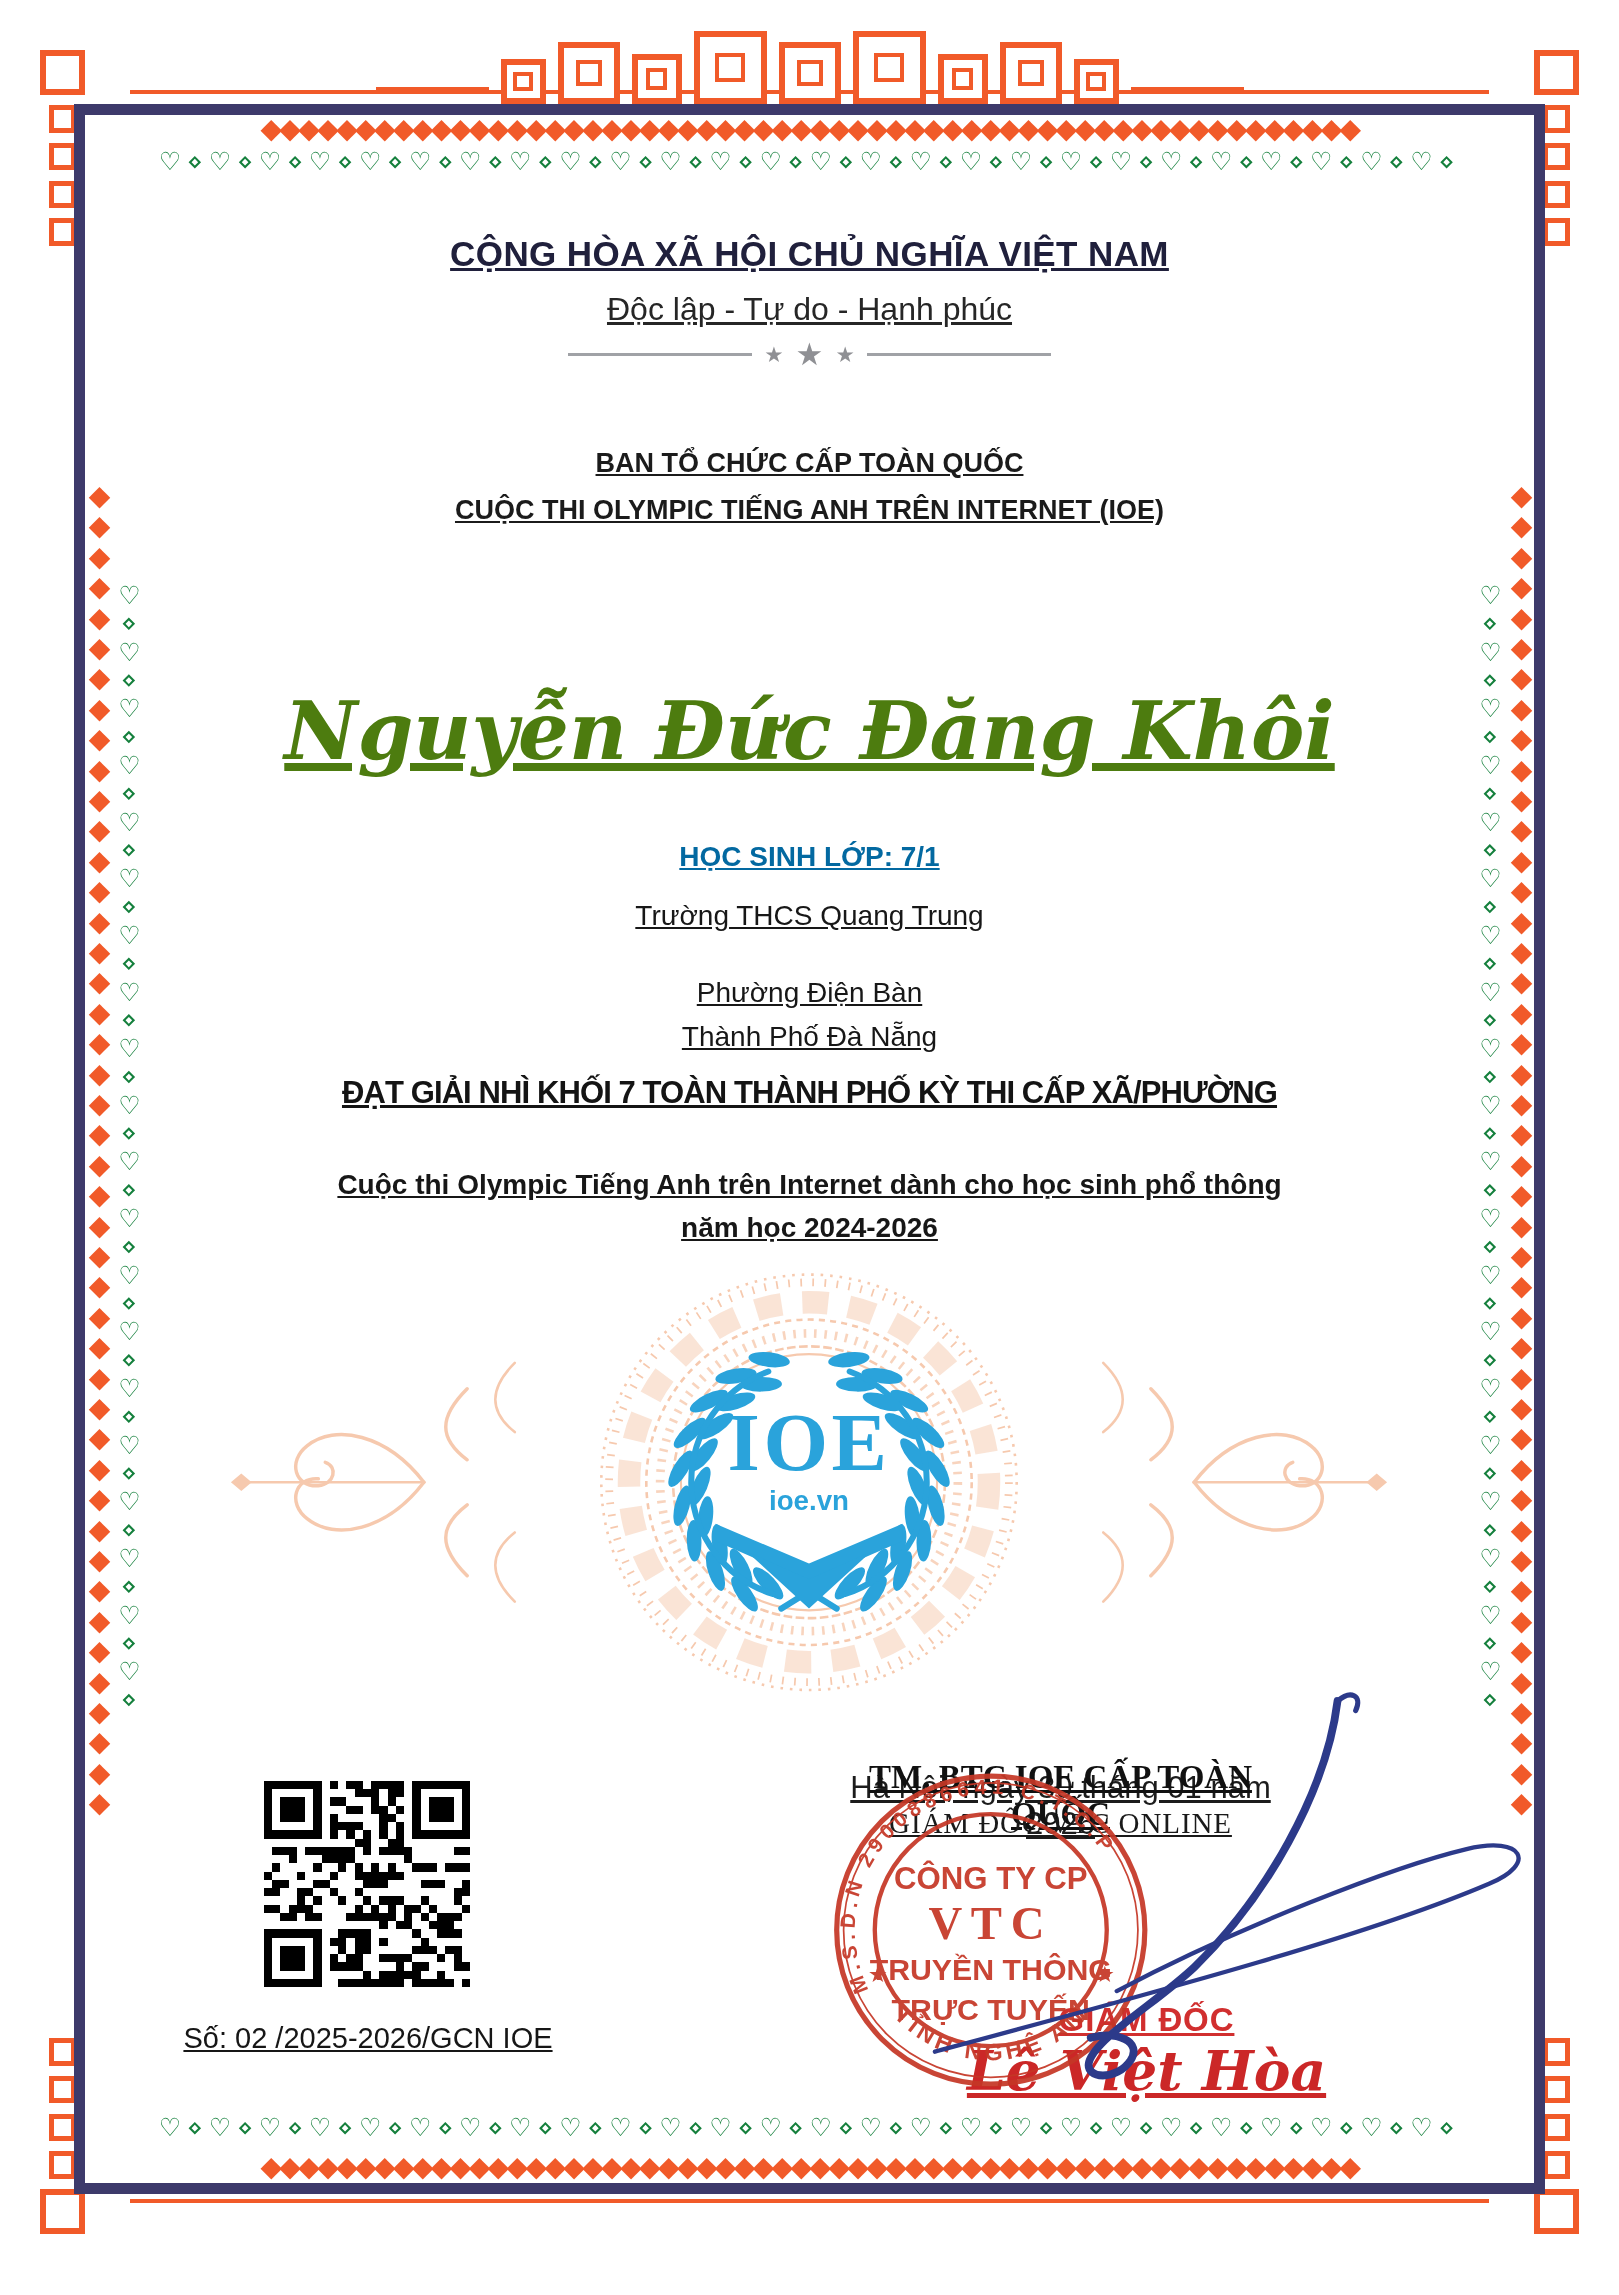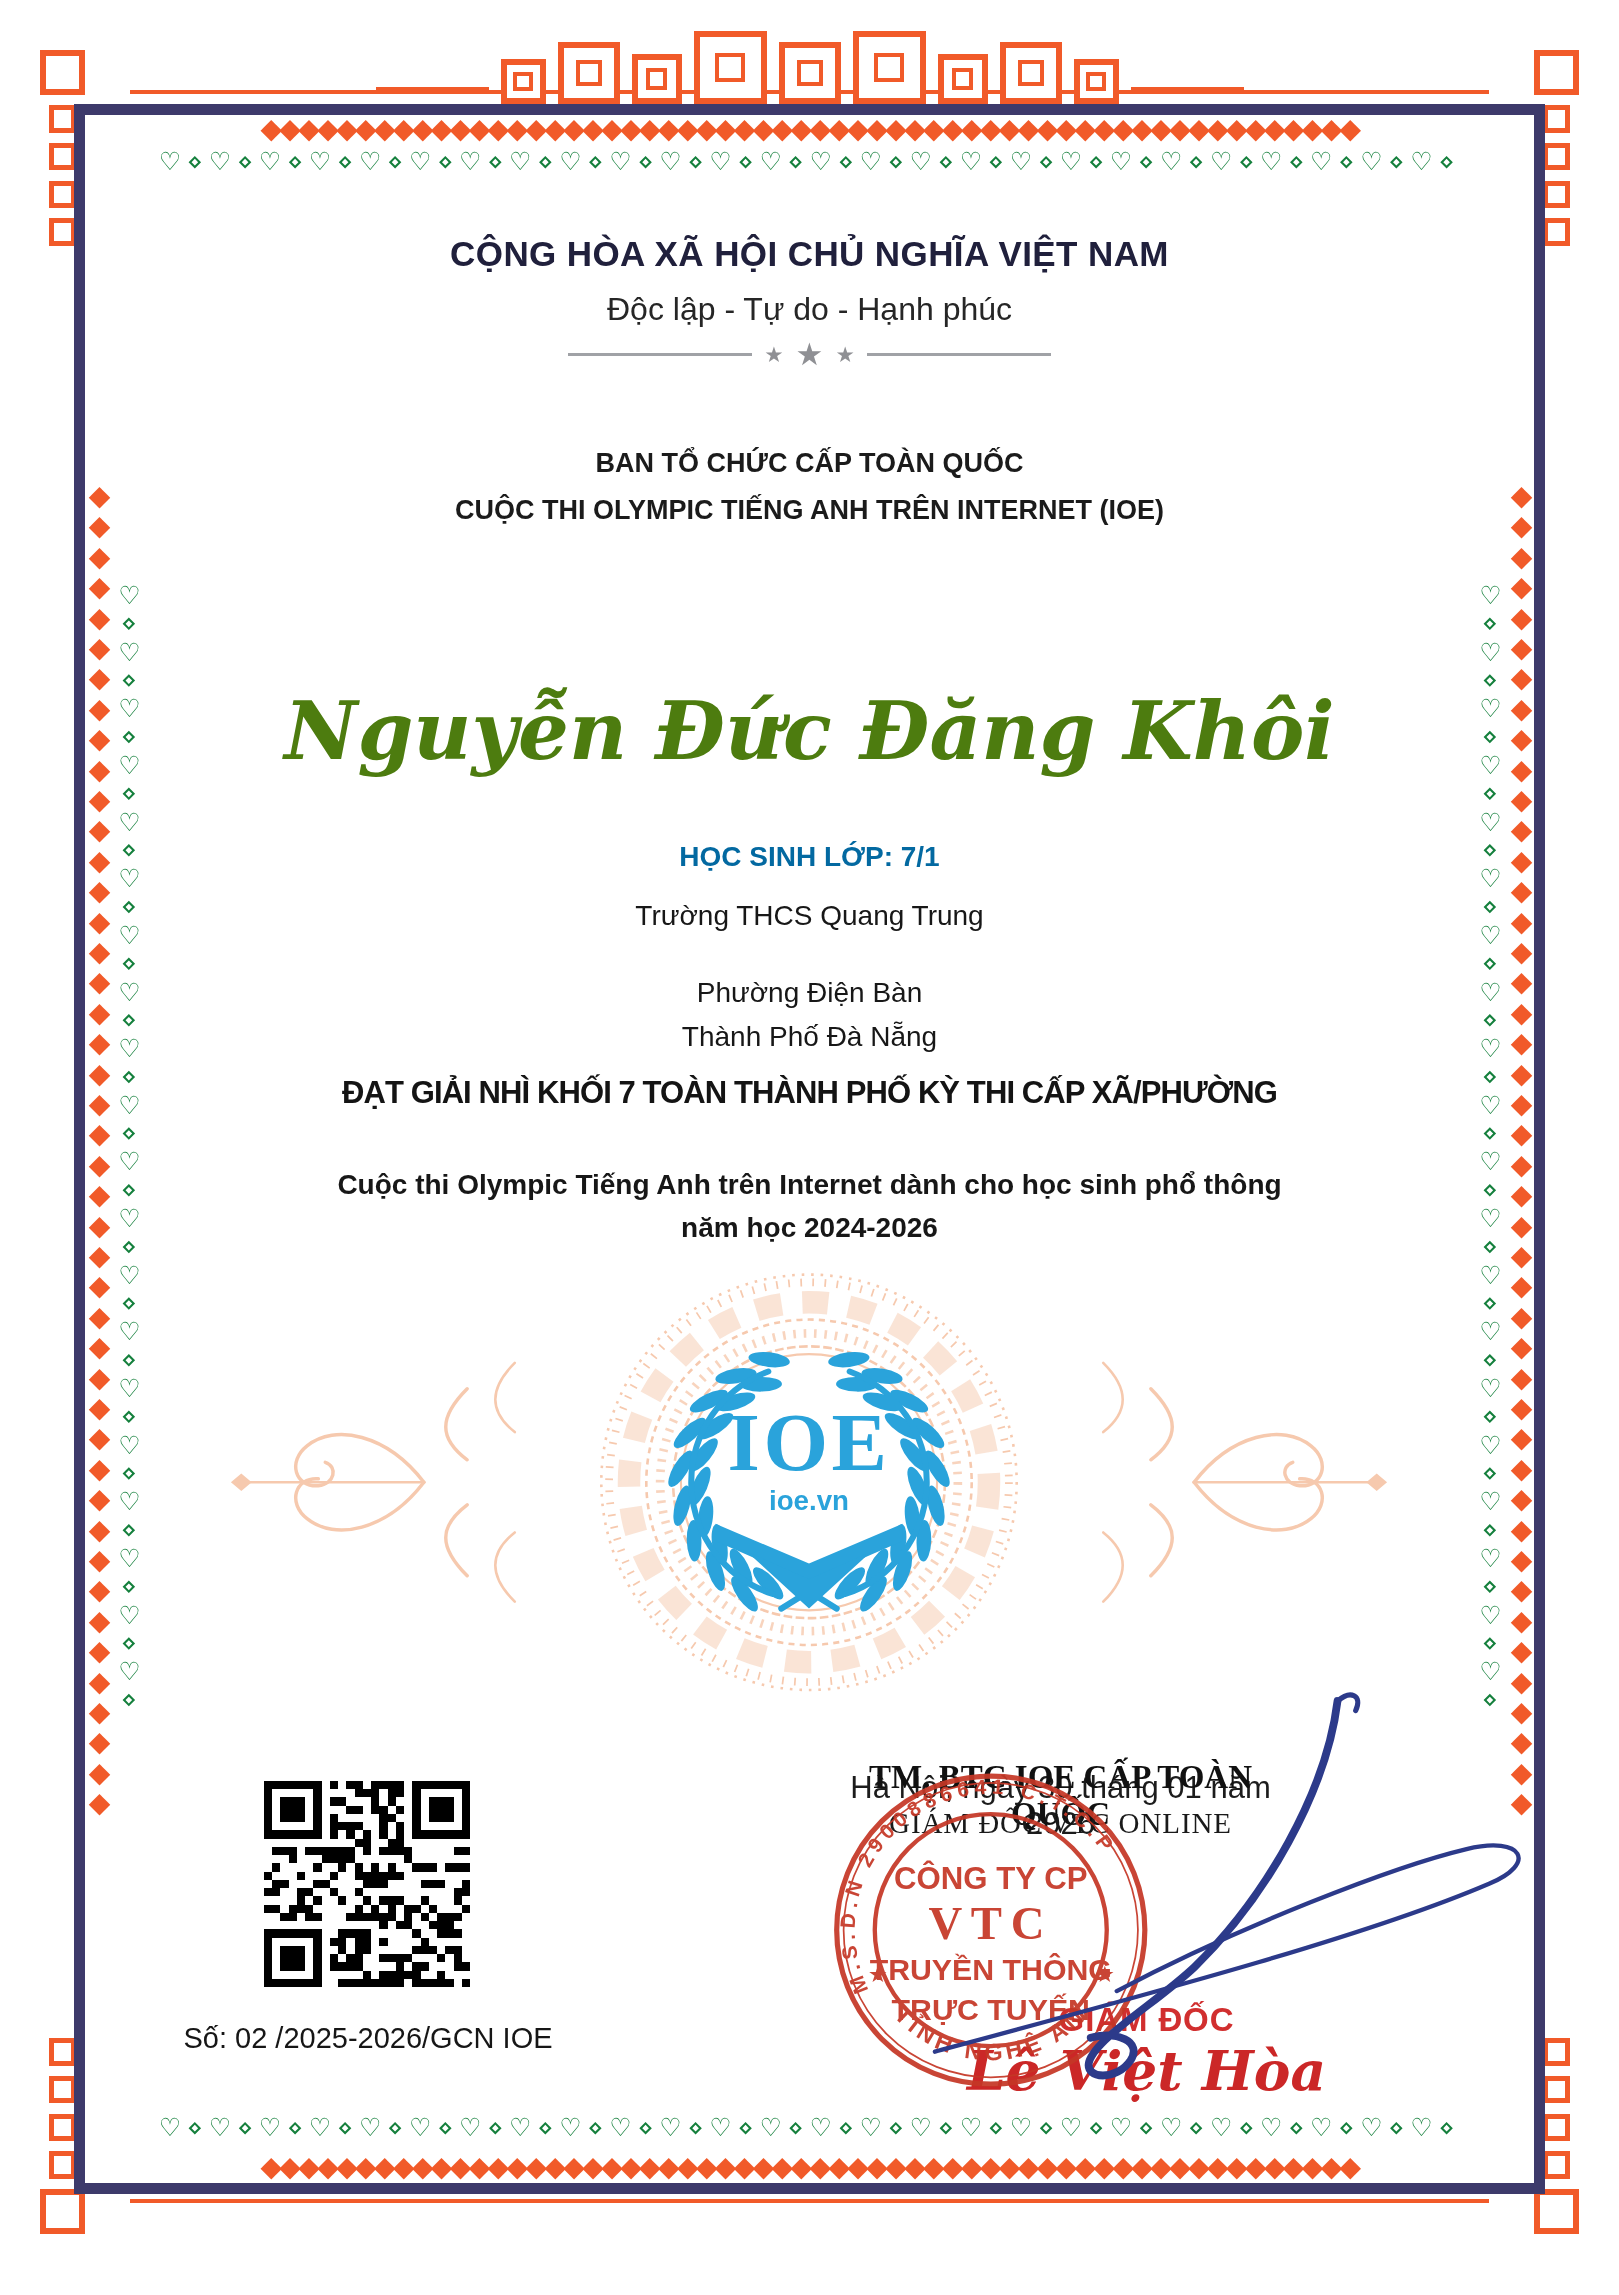--- a/index.html
+++ b/index.html
@@ -29,21 +29,21 @@
   .pat.h-top{left:91px;right:91px;top:114px;height:29px;}
   .pat.h-bot{left:91px;right:91px;top:2152px;height:29px;}
   .pat.v{writing-mode:vertical-rl;}
   .pat.v-left{left:83px;top:173px;bottom:173px;width:31px;}
   .pat.v-right{right:83px;top:173px;bottom:173px;width:31px;}
   .pat.g-top{left:117px;right:117px;top:144px;height:36px;}
   .pat.g-bot{left:117px;right:117px;top:2110px;height:36px;}
   .pat.g-left{left:111px;top:186px;bottom:186px;width:36px;}
   .pat.g-right{right:111px;top:186px;bottom:186px;width:36px;}
   
-  .cline{position:absolute;left:173px;right:173px;text-align:center;}
+  .cline{position:absolute;left:173px;right:173px;text-align:center;text-decoration:underline;}
   .nat1{top:234px;font-size:35px;font-weight:bold;color:#20203c;letter-spacing:0.4px;}
   .nat2{top:291px;font-size:32px;color:#262626;}
   .divider{position:absolute;left:0;right:0;top:339px;display:flex;align-items:center;justify-content:center;gap:12px;color:#8f9094;}
   .divider .dline{width:184px;height:2.6px;background:#a0a2a6;}
   .divider .st{font-size:21.6px;line-height:21.6px;}
   .divider .st.mid{font-size:31px;line-height:31px;}
   .iss1{top:448px;font-size:27px;font-weight:bold;color:#1b1b1b;}
   .iss2{top:495px;font-size:27px;font-weight:bold;color:#1b1b1b;}
   .cert-title{top:564px;font-size:80px;font-weight:bold;color:#e2312e;letter-spacing:2.6px;}
   .student-name{top:684px;font-size:80px;font-weight:bold;font-style:italic;

